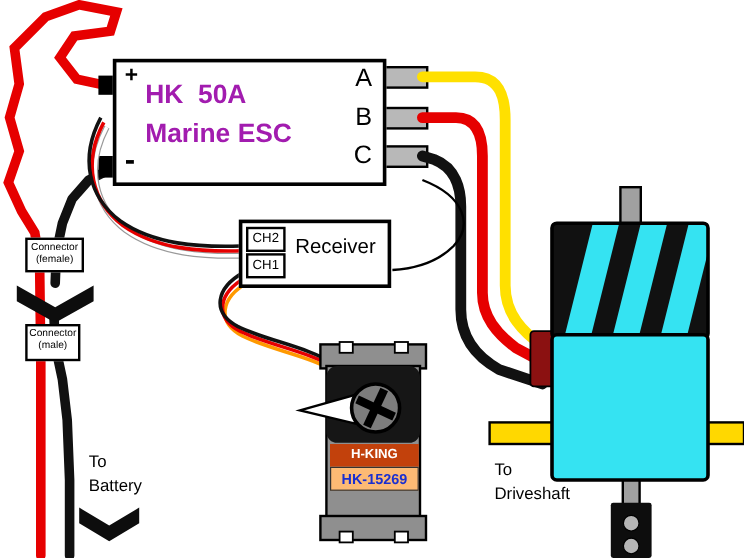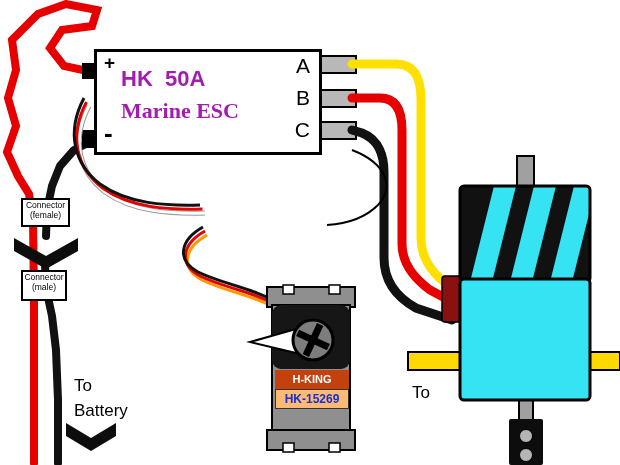--- a/index.html
+++ b/index.html
@@ -6,21 +6,21 @@
   .stage { position:relative; width:620px; height:465px; background:#ffffff; overflow:hidden; }
   .abs { position:absolute; }
   .box { position:absolute; background:#ffffff; border:3px solid #000; box-sizing:border-box; }
   .thinbox { position:absolute; background:#ffffff; border:2px solid #000; box-sizing:border-box; }
   .esc-title { font-weight:bold; font-size:22px; color:#a21caf; white-space:pre; }
   .esc-port { font-size:21px; color:#000; }
   .esc-sign { font-weight:bold; color:#000; }
   .rx-title { font-size:17px; color:#000; }
   .ch { font-size:11px; color:#000; text-align:center; line-height:17px; }
   .conn-label { font-size:8.5px; color:#000; text-align:center; line-height:1.2; padding-top:0; }
-  .big-label { font-size:17px; color:#000; line-height:1.45; }
+  .big-label { font-size:14px; color:#000; line-height:1.45; }
   .servo-brand { background:#c2410c; color:#ffffff; font-size:11px; font-weight:bold; text-align:center; line-height:19px; }
   .servo-model { background:#fdba74; color:#1a2fd0; font-size:12px; font-weight:bold; text-align:center; line-height:18px; border:1px solid #333; box-sizing:border-box; }
   svg { position:absolute; left:0; top:0; }
 </style>
 </head>
 <body>
 
 <div class="stage">
 
   <svg width="620" height="465" viewBox="0 0 620 465">
@@ -101,42 +101,52 @@
       <rect x="267" y="430" width="88" height="20" fill="#8f8f8f" stroke="#000" stroke-width="2"></rect>
       <rect x="283" y="443" width="11" height="9" fill="#ffffff" stroke="#000" stroke-width="1.5"></rect>
       <rect x="329" y="443" width="11" height="9" fill="#ffffff" stroke="#000" stroke-width="1.5"></rect>
     </g>
   </svg>
 
   <div class="box" style="left:94px; top:49px; width:228px; height:106px;">
     <div class="abs esc-sign" style="left:7px; top:0px; font-size:19px;">+</div>
     <div class="abs esc-sign" style="left:7px; top:66px; font-size:26px;">-</div>
     <div class="abs esc-title" style="left:24px; top:14px;">HK  50A</div>
-    <div class="abs esc-title" style="left:24px; top:46px;font-family:Liberation Serif, serif;">Marine ESC</div>
+    <div class="abs esc-title" style="left:24px; top:46px;">Marine ESC</div>
     <div class="abs esc-port" style="right:9px; top:2px;">A</div>
     <div class="abs esc-port" style="right:9px; top:34px;">B</div>
     <div class="abs esc-port" style="right:9px; top:66px;">C</div>
   </div>
 
+  <div class="box" style="left:199px; top:183px; width:127px; height:57px;">
+    <div class="abs thinbox ch" style="left:3px; top:3px; width:33px; height:21px;">
+      <span>CH2</span>
+    </div>
+    <div class="abs thinbox ch" style="left:3px; top:25px; width:33px; height:21px;">
+      <span>CH1</span>
+    </div>
+    <div class="abs rx-title" style="left:44px; top:10px;">Receiver</div>
+  </div>
 
   <div class="thinbox conn-label" style="left:21px; top:198px; width:49px; height:29px;">
     <div>Connector</div>
     <div>(female)</div>
   </div>
 
   <div class="thinbox conn-label" style="left:21px; top:270px; width:46px; height:31px;">
     <div>Connector</div>
     <div>(male)</div>
   </div>
 
   <div class="abs big-label" style="left:74px; top:374px;">
     <div>To</div>
     <div>Battery</div>
   </div>
 
   <div class="abs big-label" style="left:412px; top:381px;">
     <div>To</div>
+    <div>Driveshaft</div>
   </div>
 
   <div class="abs servo-brand" style="left:275px; top:370px; width:74px; height:19px;">H-KING</div>
   <div class="abs servo-model" style="left:275px; top:389px; width:74px; height:20px;">HK-15269</div>
 
 </div>
 
 </body></html>

